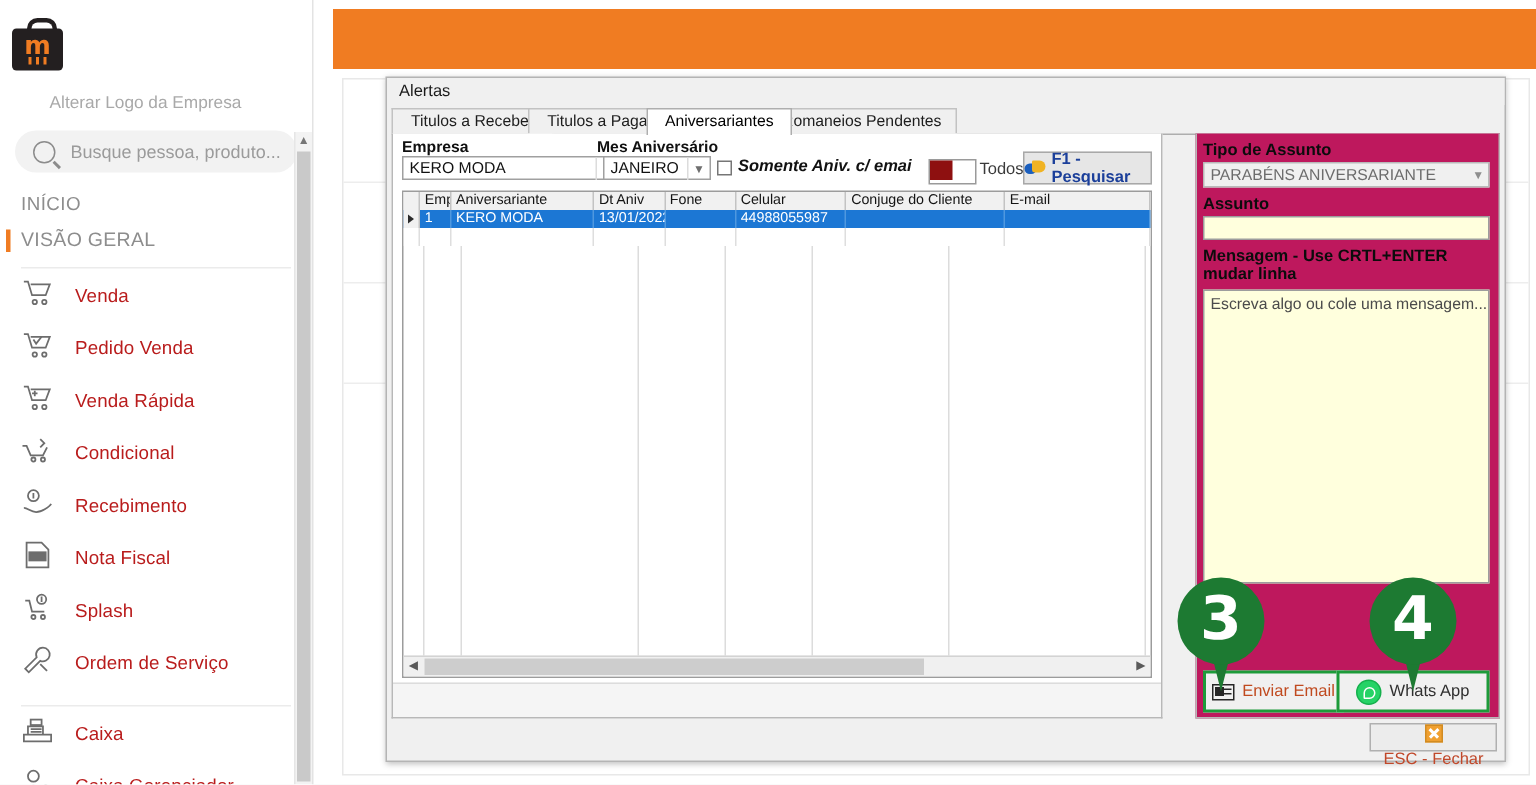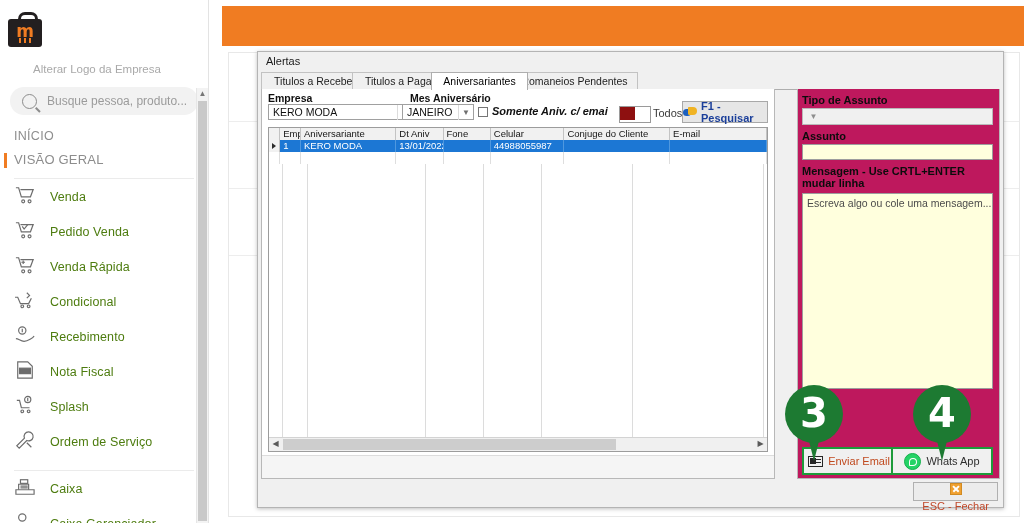--- a/index.html
+++ b/index.html
@@ -40,21 +40,21 @@
   #search-placeholder{font-size:12px;color:#9b9b9b;margin-left:10px;}
 
   .nav-section-label{font-size:12.5px;color:#8d8d8d;padding:14px 0 0 14px;letter-spacing:.3px;}
   .nav-overview{font-size:13px;color:#8d8d8d;padding:9px 0 0 14px;position:relative;letter-spacing:.2px;}
   .nav-overview:before{content:"";position:absolute;left:4px;top:10px;width:3px;height:15px;background:#f07c22;}
 
   .nav-divider{height:1px;background:#ebebeb;margin:11px 14px 0 14px;}
   .nav-item{height:35px;display:flex;align-items:center;padding-left:14px;}
   .nav-item .ico{width:28px;height:24px;flex:0 0 auto;color:#6d6d6d;}
   .nav-item .ico svg{display:block;}
-  .nav-label{font-size:12.5px;color:#4d7c0f;margin-left:8px;letter-spacing:.1px;}
+  .nav-label{font-size:12.5px;color:#b91c1c;margin-left:8px;letter-spacing:.1px;}
 
   
   #sb-scroll{position:absolute;right:0;top:88px;width:11px;bottom:0;background:#f3f3f3;border-left:1px solid #e6e6e6;}
   #sb-scroll .up{position:absolute;top:0;left:0;width:11px;height:12px;text-align:center;font-size:8px;color:#777;line-height:12px;}
   #sb-thumb{position:absolute;top:13px;left:1px;width:9px;height:420px;background:#c9c9c9;}
 
   
   #topbar{position:absolute;left:222px;top:6px;right:0;height:40px;background:#f07c22;}
 
   
@@ -354,21 +354,21 @@
       </div>
 
     <div id="panel-left">
 
       <div class="fld-label" style="left:6px;top:3px">Empresa</div>
       <div class="combo" style="left:6px;top:15px;width:145px;">
         <span class="cap">KERO  MODA</span>
         <span class="arrow">▼</span>
       </div>
 
-      <div class="fld-label" style="left:148px;top:3px">Mes Aniversário</div>
+      <div class="fld-label" style="left:136px;top:3px">Mes Aniversário</div>
       <div class="combo" style="left:140px;top:15px;width:72px;">
         <span class="cap">JANEIRO</span>
         <span class="arrow">▼</span>
       </div>
 
       <div class="chk" style="left:216px;top:18px"></div>
       <div class="chk-label" style="left:230px;top:16px">Somente Aniv. c/ emai</div>
 
       <div id="todos-swatch" style="left:357px;top:17px">
           <i></i>
@@ -429,20 +429,21 @@
           <div class="ar r">▶</div>
         </div>
       </div>
 
       <div id="panel-left-foot"></div>
     </div>
 
     <div id="panel-right">
       <div class="rp-label">Tipo de Assunto</div>
       <div class="rp-combo">
+        <span class="cap">PARABÉNS  ANIVERSARIANTE</span>
         <span class="arrow">▼</span>
       </div>
 
       <div class="rp-label">Assunto</div>
       <div class="rp-input"></div>
 
       <div class="rp-label">Mensagem - Use CRTL+ENTER mudar linha</div>
       <div class="rp-area">
         <span>Escreva algo ou cole uma mensagem...</span>
       </div>

